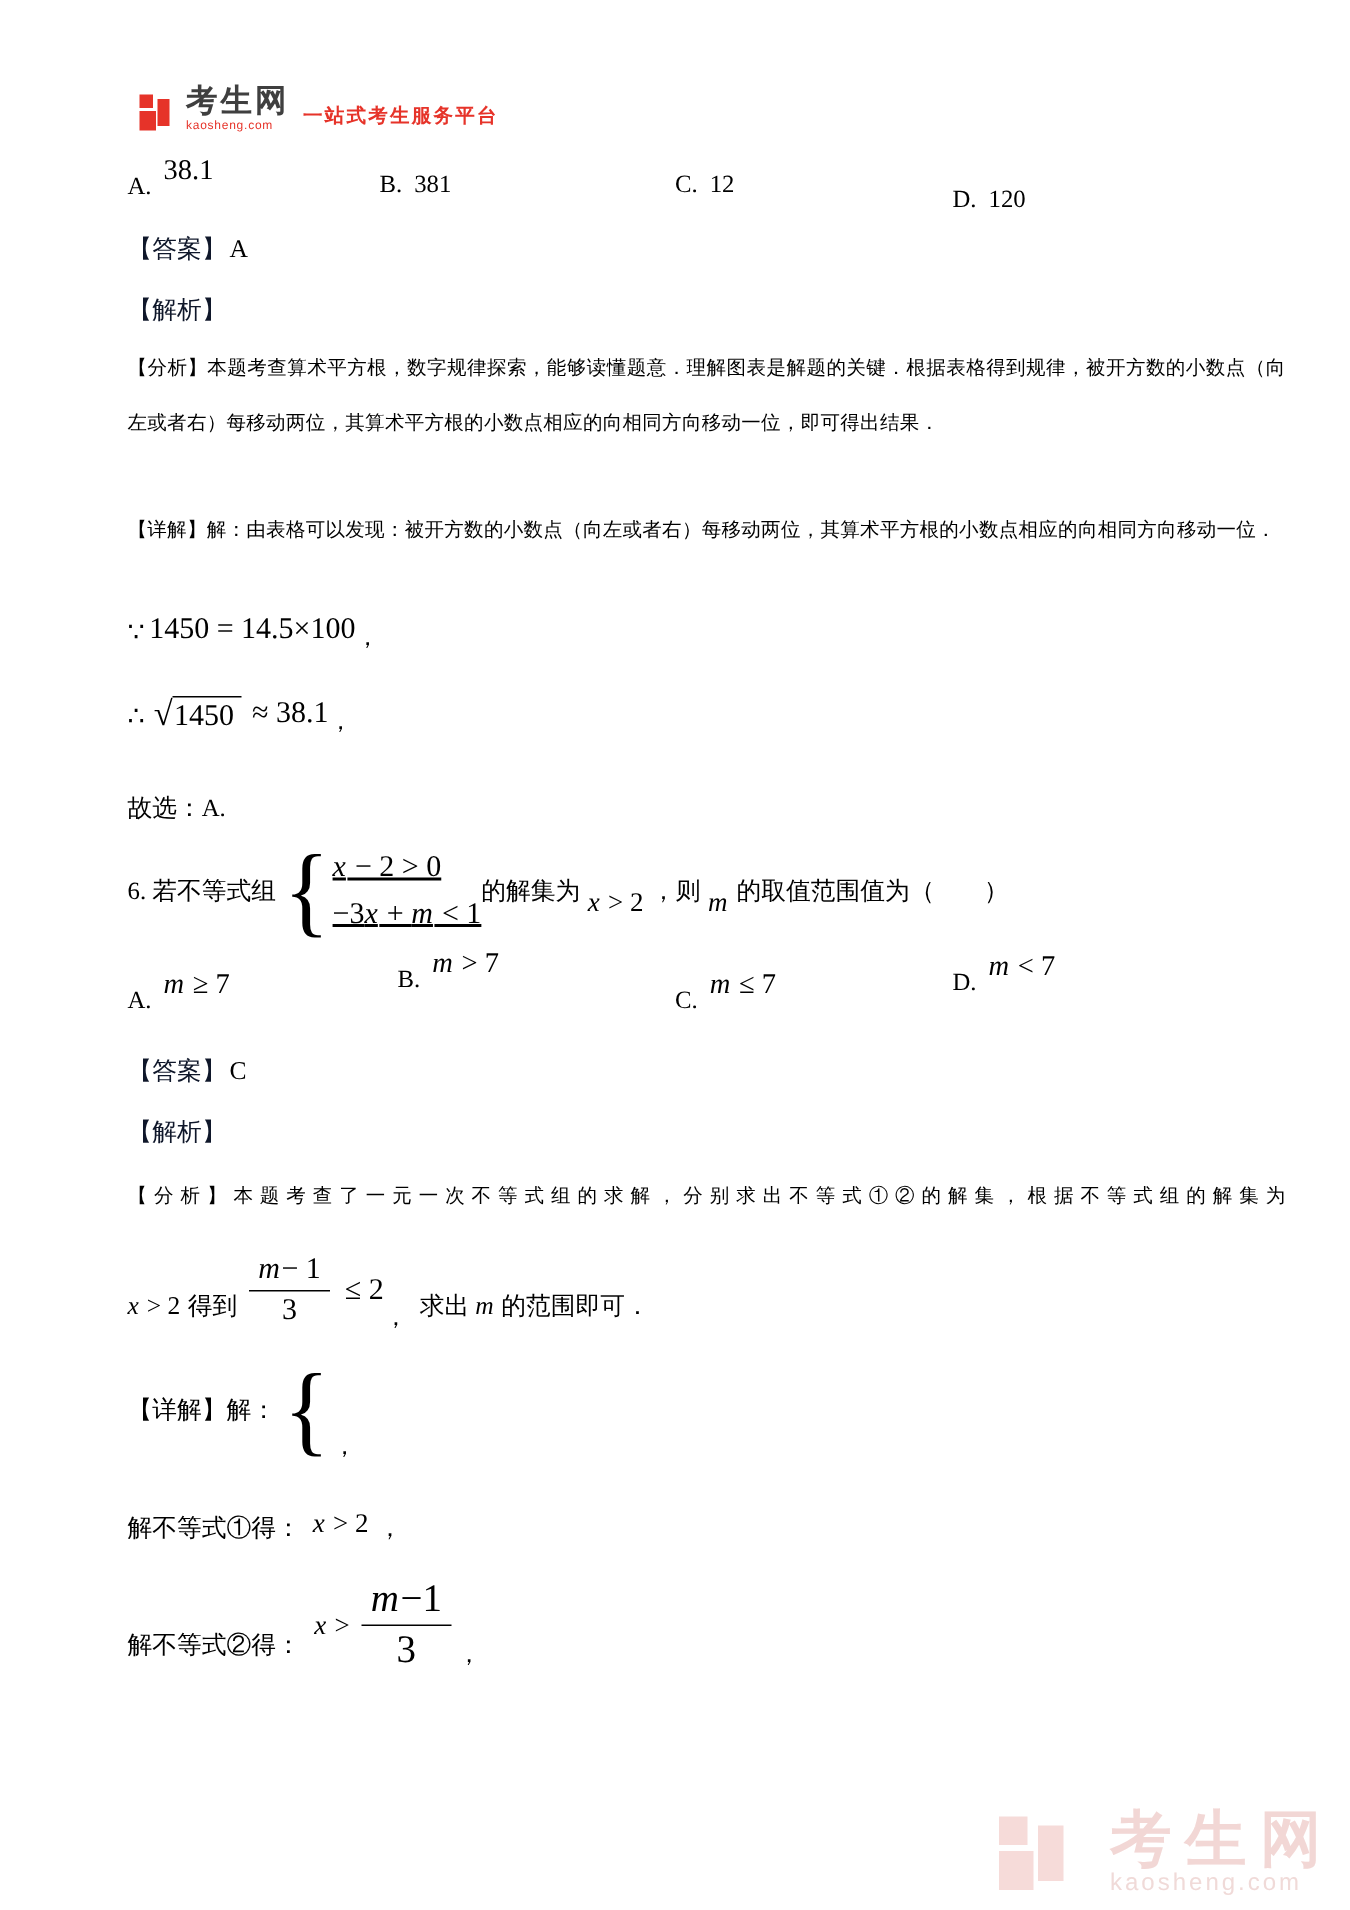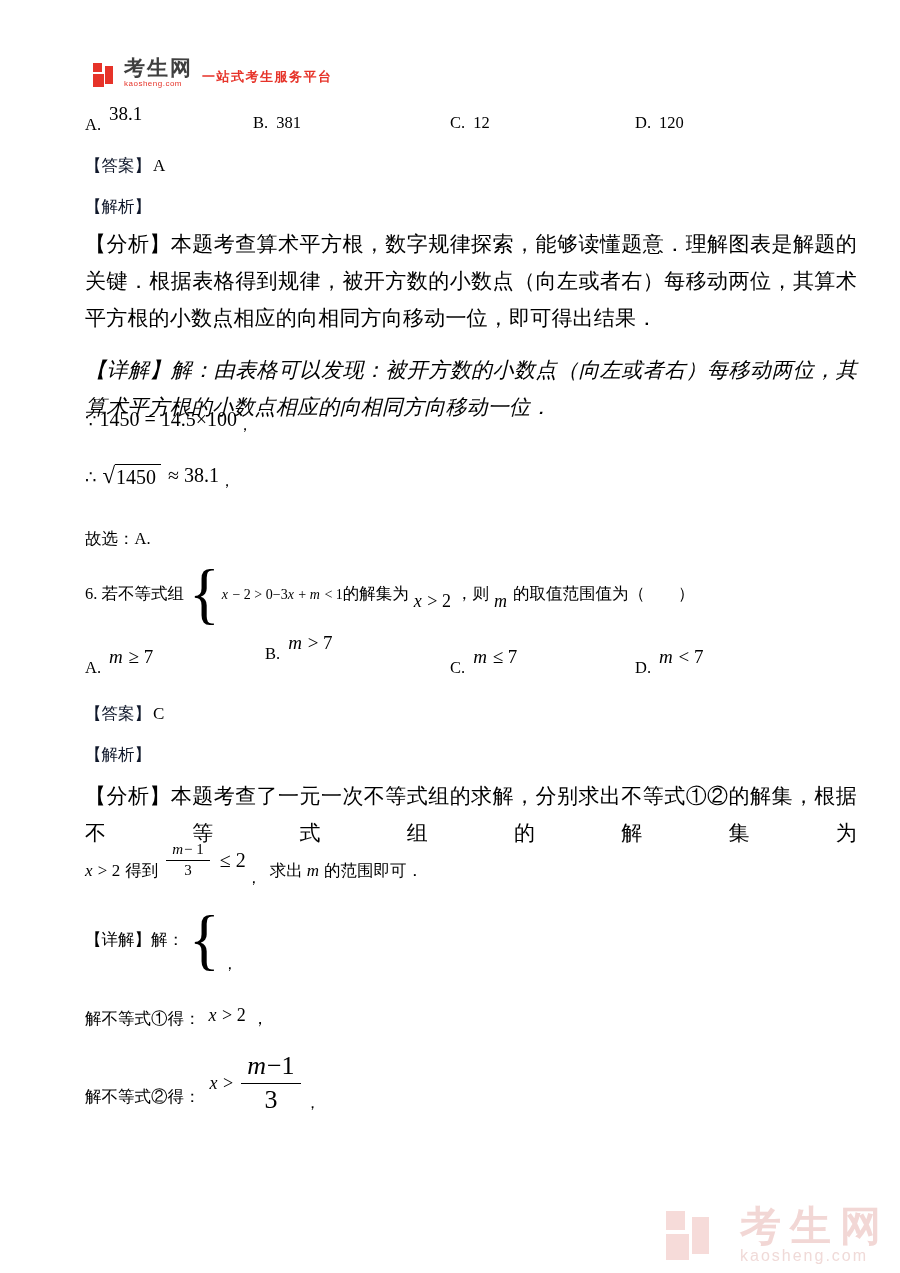--- a/index.html
+++ b/index.html
@@ -18,21 +18,21 @@
   .logo-textcol{margin-left:5px;display:flex;flex-direction:column;}
   .logo-name{font-family:"Liberation Sans","DejaVu Sans",sans-serif;font-weight:bold;
              font-size:21px;line-height:23px;color:#3f3f3f;letter-spacing:2px;}
   .logo-domain{font-size:8px;line-height:9px;color:#e63329;letter-spacing:0.5px;
                font-family:"Liberation Sans","DejaVu Sans",sans-serif;}
   .tagline{align-self:flex-end;margin:0 0 5px 9px;font-size:13px;color:#e63329;
            font-weight:bold;letter-spacing:1.5px;
            font-family:"Liberation Sans","DejaVu Sans",sans-serif;}
 
   
-  .par{left:85px;width:772px;font-size:21px;line-height:37px;text-align:justify;letter-spacing:0.2px;}
+  .par{left:85px;width:772px;font-size:13px;line-height:37px;text-align:justify;letter-spacing:0.2px;}
   .justify-last{text-align-last:justify;}
   .blue{color:#0f172a;}
   .ansline{left:85px;font-size:16.5px;}
   .ans-letter{font-size:17px;padding-left:2px;}
 
   
   [data-math] i{font-style:italic;padding-right:1px;}
   .trail-comma{display:inline-block;transform:translateY(7px);font-size:16px;}
   .opt-row{left:85px;width:780px;height:42px;}
   .opt{position:absolute;top:0;white-space:nowrap;font-size:16.5px;}
@@ -41,24 +41,24 @@
 
   .mline{left:85px;display:flex;align-items:flex-start;font-size:20px;white-space:nowrap;}
   .since-sym{font-size:18px;margin-right:3px;padding-top:2px;}
   .sqrt{display:inline-flex;align-items:flex-start;margin-left:3px;}
   .sqrt-sym{font-size:23px;line-height:23px;}
   .radicand{border-top:1.6px solid #000;padding:1px 5px 0 1px;line-height:22px;}
   .sqrt-rest{margin-left:7px;}
 
   .stem{left:85px;height:84px;display:flex;align-items:center;font-size:16.5px;white-space:nowrap;}
   .brace{font-size:64px;font-weight:400;line-height:78px;margin:0 2px 0 5px;transform:scaleY(1.05);}
-  .sys{display:flex;flex-direction:row;font-size:14px;line-height:31px;}
+  .sys{display:flex;flex-direction:column;font-size:20px;line-height:31px;text-decoration:underline;}
   .low-math{display:inline-block;transform:translateY(7px);font-size:18px;margin:0 5px;}
 
-  .frac{display:inline-block;text-align:center;font-size:15px;margin:0 8px;line-height:1.15;}
+  .frac{display:inline-block;text-align:center;font-size:20px;margin:0 8px;line-height:1.15;}
   .frac .fn{display:block;border-bottom:1.6px solid #000;padding:0 6px 2px;}
   .frac .fd{display:block;padding-top:1px;}
   .fx-row{left:85px;height:72px;display:flex;align-items:center;font-size:16.5px;white-space:nowrap;}
   .base-txt{display:inline-block;transform:translateY(11px);}
   .cmp{font-size:20px;margin-left:2px;}
   .comma-deep{display:inline-block;transform:translateY(18px);font-size:16px;}
 
   .solve1{left:85px;font-size:16.5px;white-space:nowrap;}
   .solve1 .expr{display:inline-block;transform:translateY(-3px);font-size:18px;margin:0 6px 0 8px;}
 
@@ -98,34 +98,34 @@
   <div class="abs opt-row" style="top:100px;">
     <span class="opt" style="left:0;top:13px;">
       <span>A.</span><span class="val-raised" data-math="">38.1</span>
     </span>
     <span class="opt" style="left:168px;top:13px;">
       <span>B.</span><span class="val-plain">381</span>
     </span>
     <span class="opt" style="left:365px;top:13px;">
       <span>C.</span><span class="val-plain">12</span>
     </span>
-    <span class="opt" style="left:550px;top:13px;">
+    <span class="opt" style="left:550px;top:23px;">
       <span>D.</span><span class="val-plain">120</span>
     </span>
   </div>
 
   <div class="abs ansline" style="top:155px;">
     <span class="blue">【答案】</span><span class="ans-letter">A</span>
   </div>
   <div class="abs ansline" style="top:196px;">
     <span class="blue">【解析】</span>
   </div>
 
   <div class="abs par" style="top:226px;">【分析】本题考查算术平方根，数字规律探索，能够读懂题意．理解图表是解题的关键．根据表格得到规律，被开方数的小数点（向左或者右）每移动两位，其算术平方根的小数点相应的向相同方向移动一位，即可得出结果．</div>
-  <div class="abs par" style="top:352px;font-style:italic;">【详解】解：由表格可以发现：被开方数的小数点（向左或者右）每移动两位，其算术平方根的小数点相应的向相同方向移动一位．</div>
+  <div class="abs par" style="top:334px;">【详解】解：由表格可以发现：被开方数的小数点（向左或者右）每移动两位，其算术平方根的小数点相应的向相同方向移动一位．</div>
 
   <div class="abs mline" style="top:408px;">
     <span class="since-sym">∵</span>
     <span data-math="">1450 = 14.5×100</span>
     <span class="trail-comma">，</span>
   </div>
 
   <div class="abs mline" style="top:464px;">
     <span class="since-sym">∴</span>
     <span class="sqrt">
@@ -156,21 +156,21 @@
   <div class="abs opt-row" style="top:642px;">
     <span class="opt" style="left:0;top:14px;">
       <span>A.</span><span class="val-raised" data-math=""><i>m</i> ≥ 7</span>
     </span>
     <span class="opt" style="left:180px;top:0;">
       <span>B.</span><span class="val-raised" data-math=""><i>m</i> &gt; 7</span>
     </span>
     <span class="opt" style="left:365px;top:14px;">
       <span>C.</span><span class="val-raised" data-math=""><i>m</i> ≤ 7</span>
     </span>
-    <span class="opt" style="left:550px;top:14px;">
+    <span class="opt" style="left:550px;top:2px;">
       <span>D.</span><span class="val-raised" data-math=""><i>m</i> &lt; 7</span>
     </span>
   </div>
 
   <div class="abs ansline" style="top:703px;">
     <span class="blue">【答案】</span><span class="ans-letter">C</span>
   </div>
   <div class="abs ansline" style="top:744px;">
     <span class="blue">【解析】</span>
   </div>

